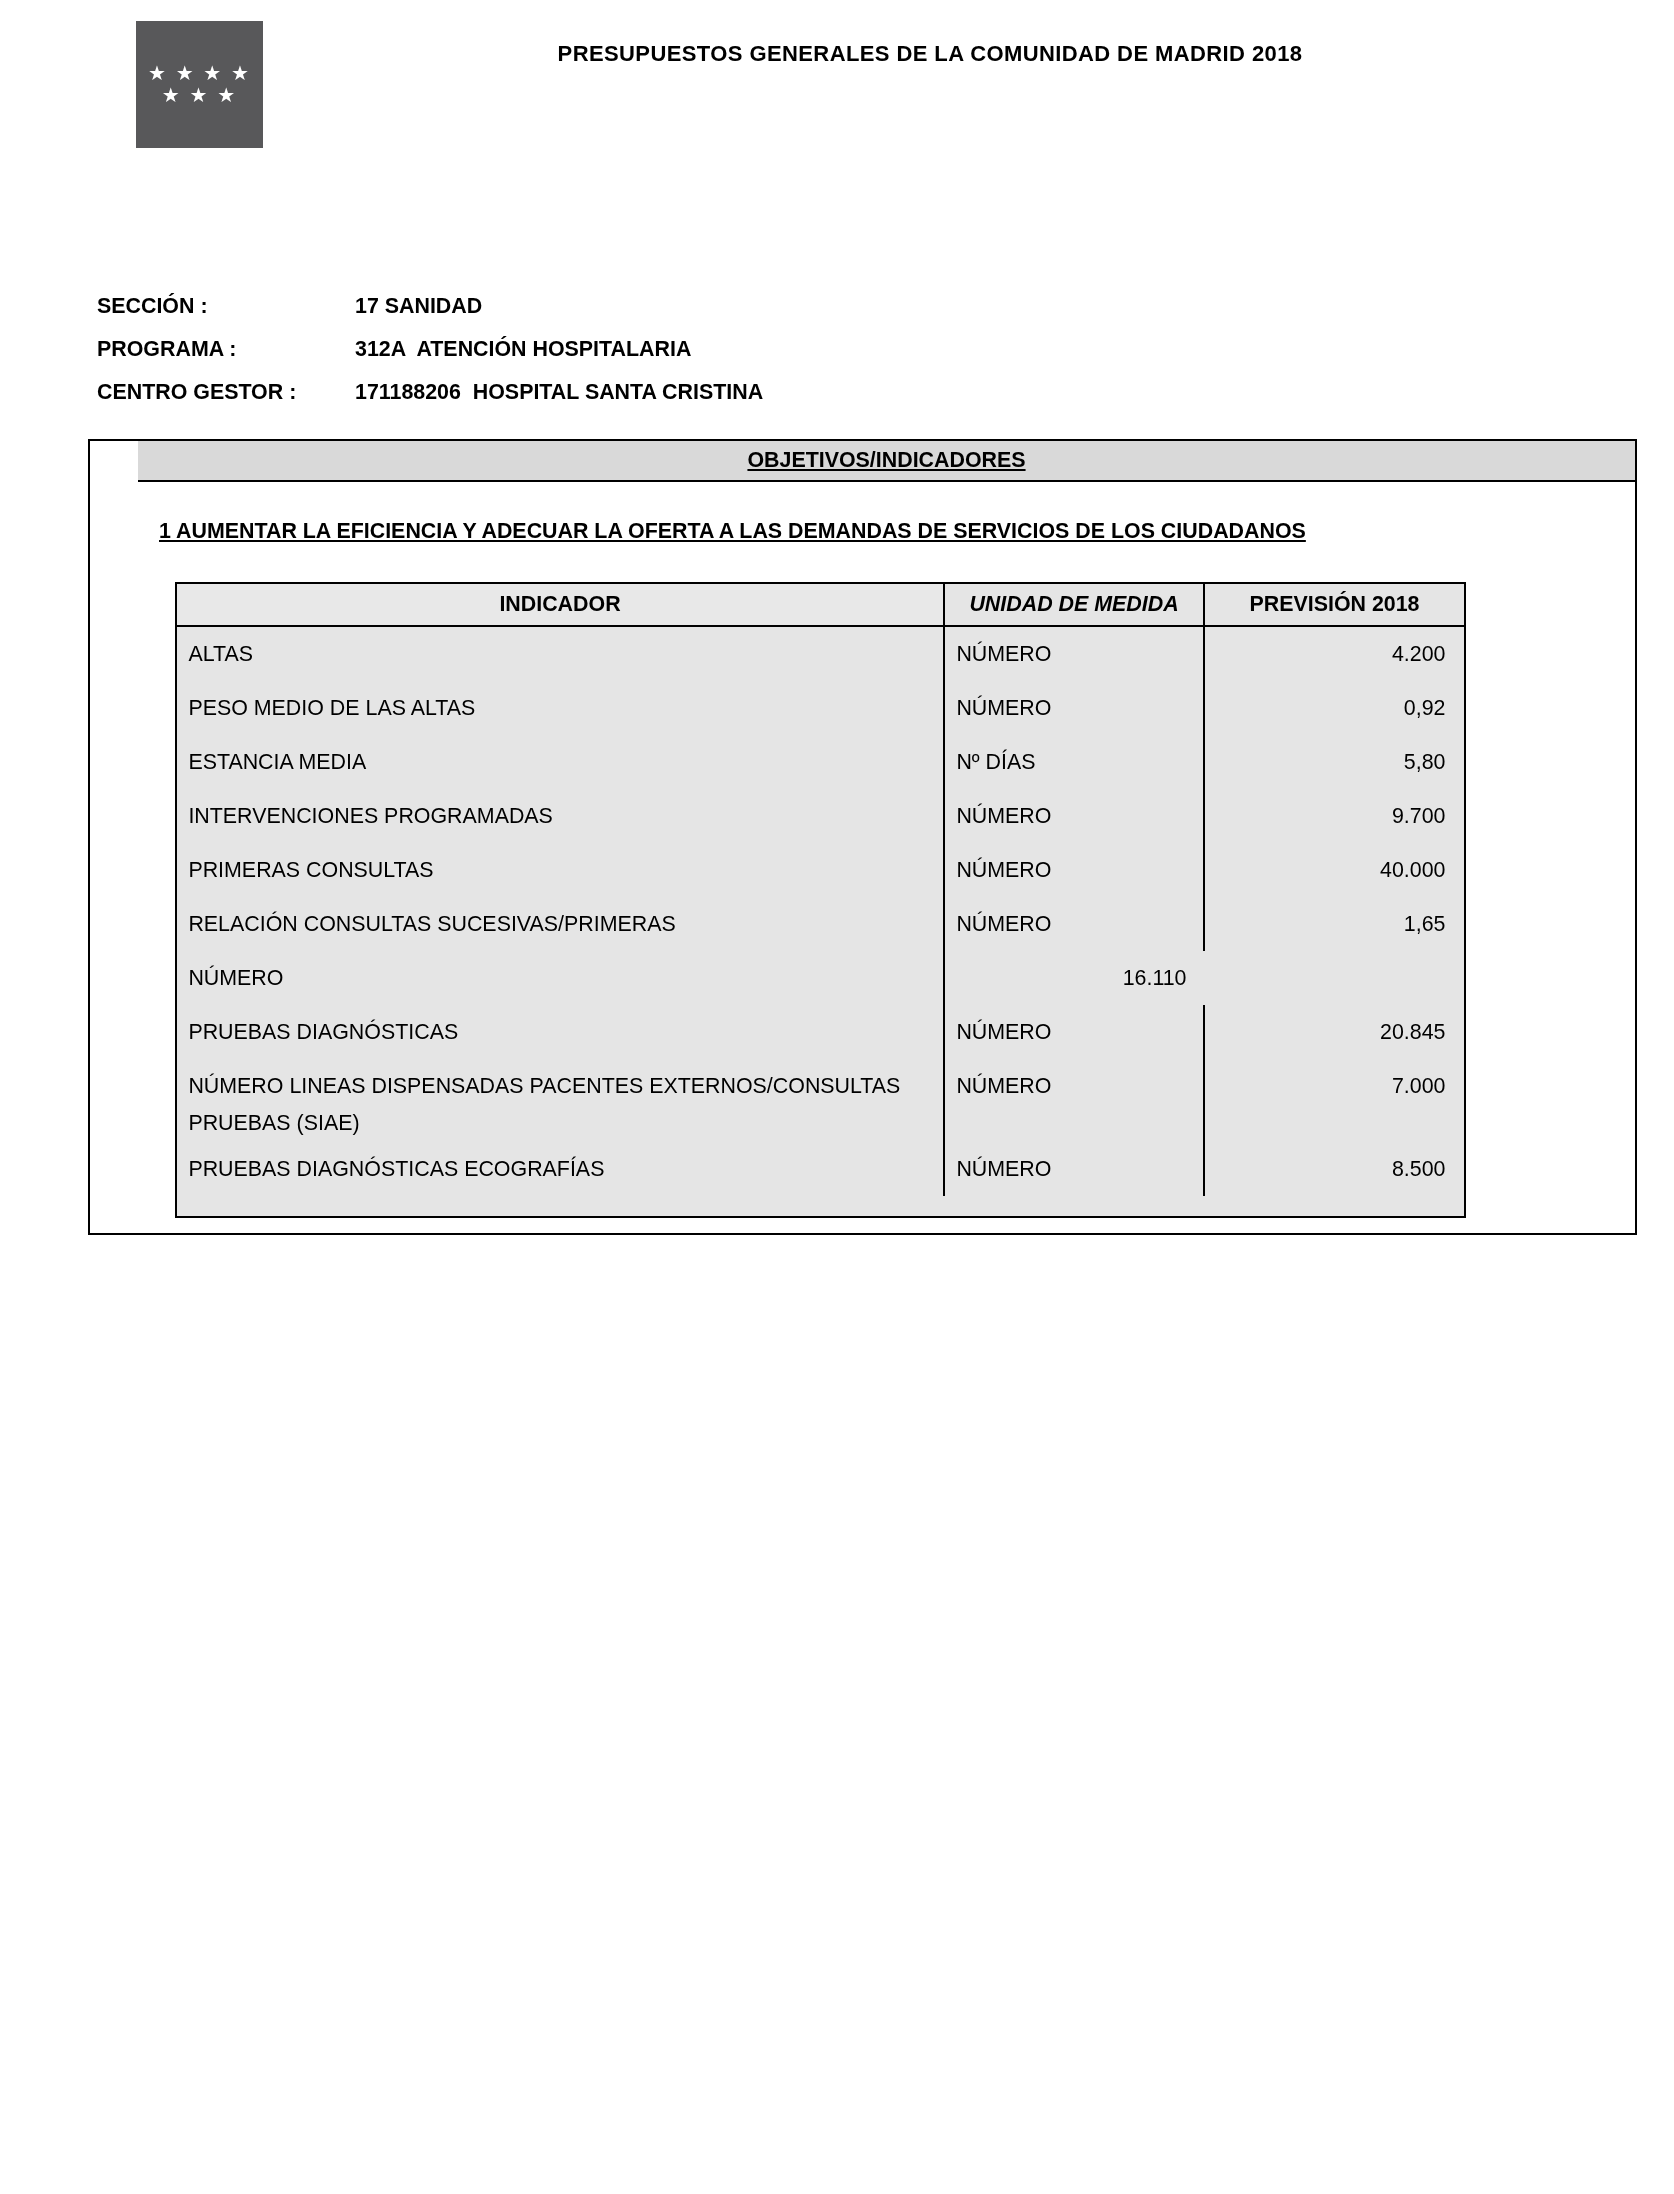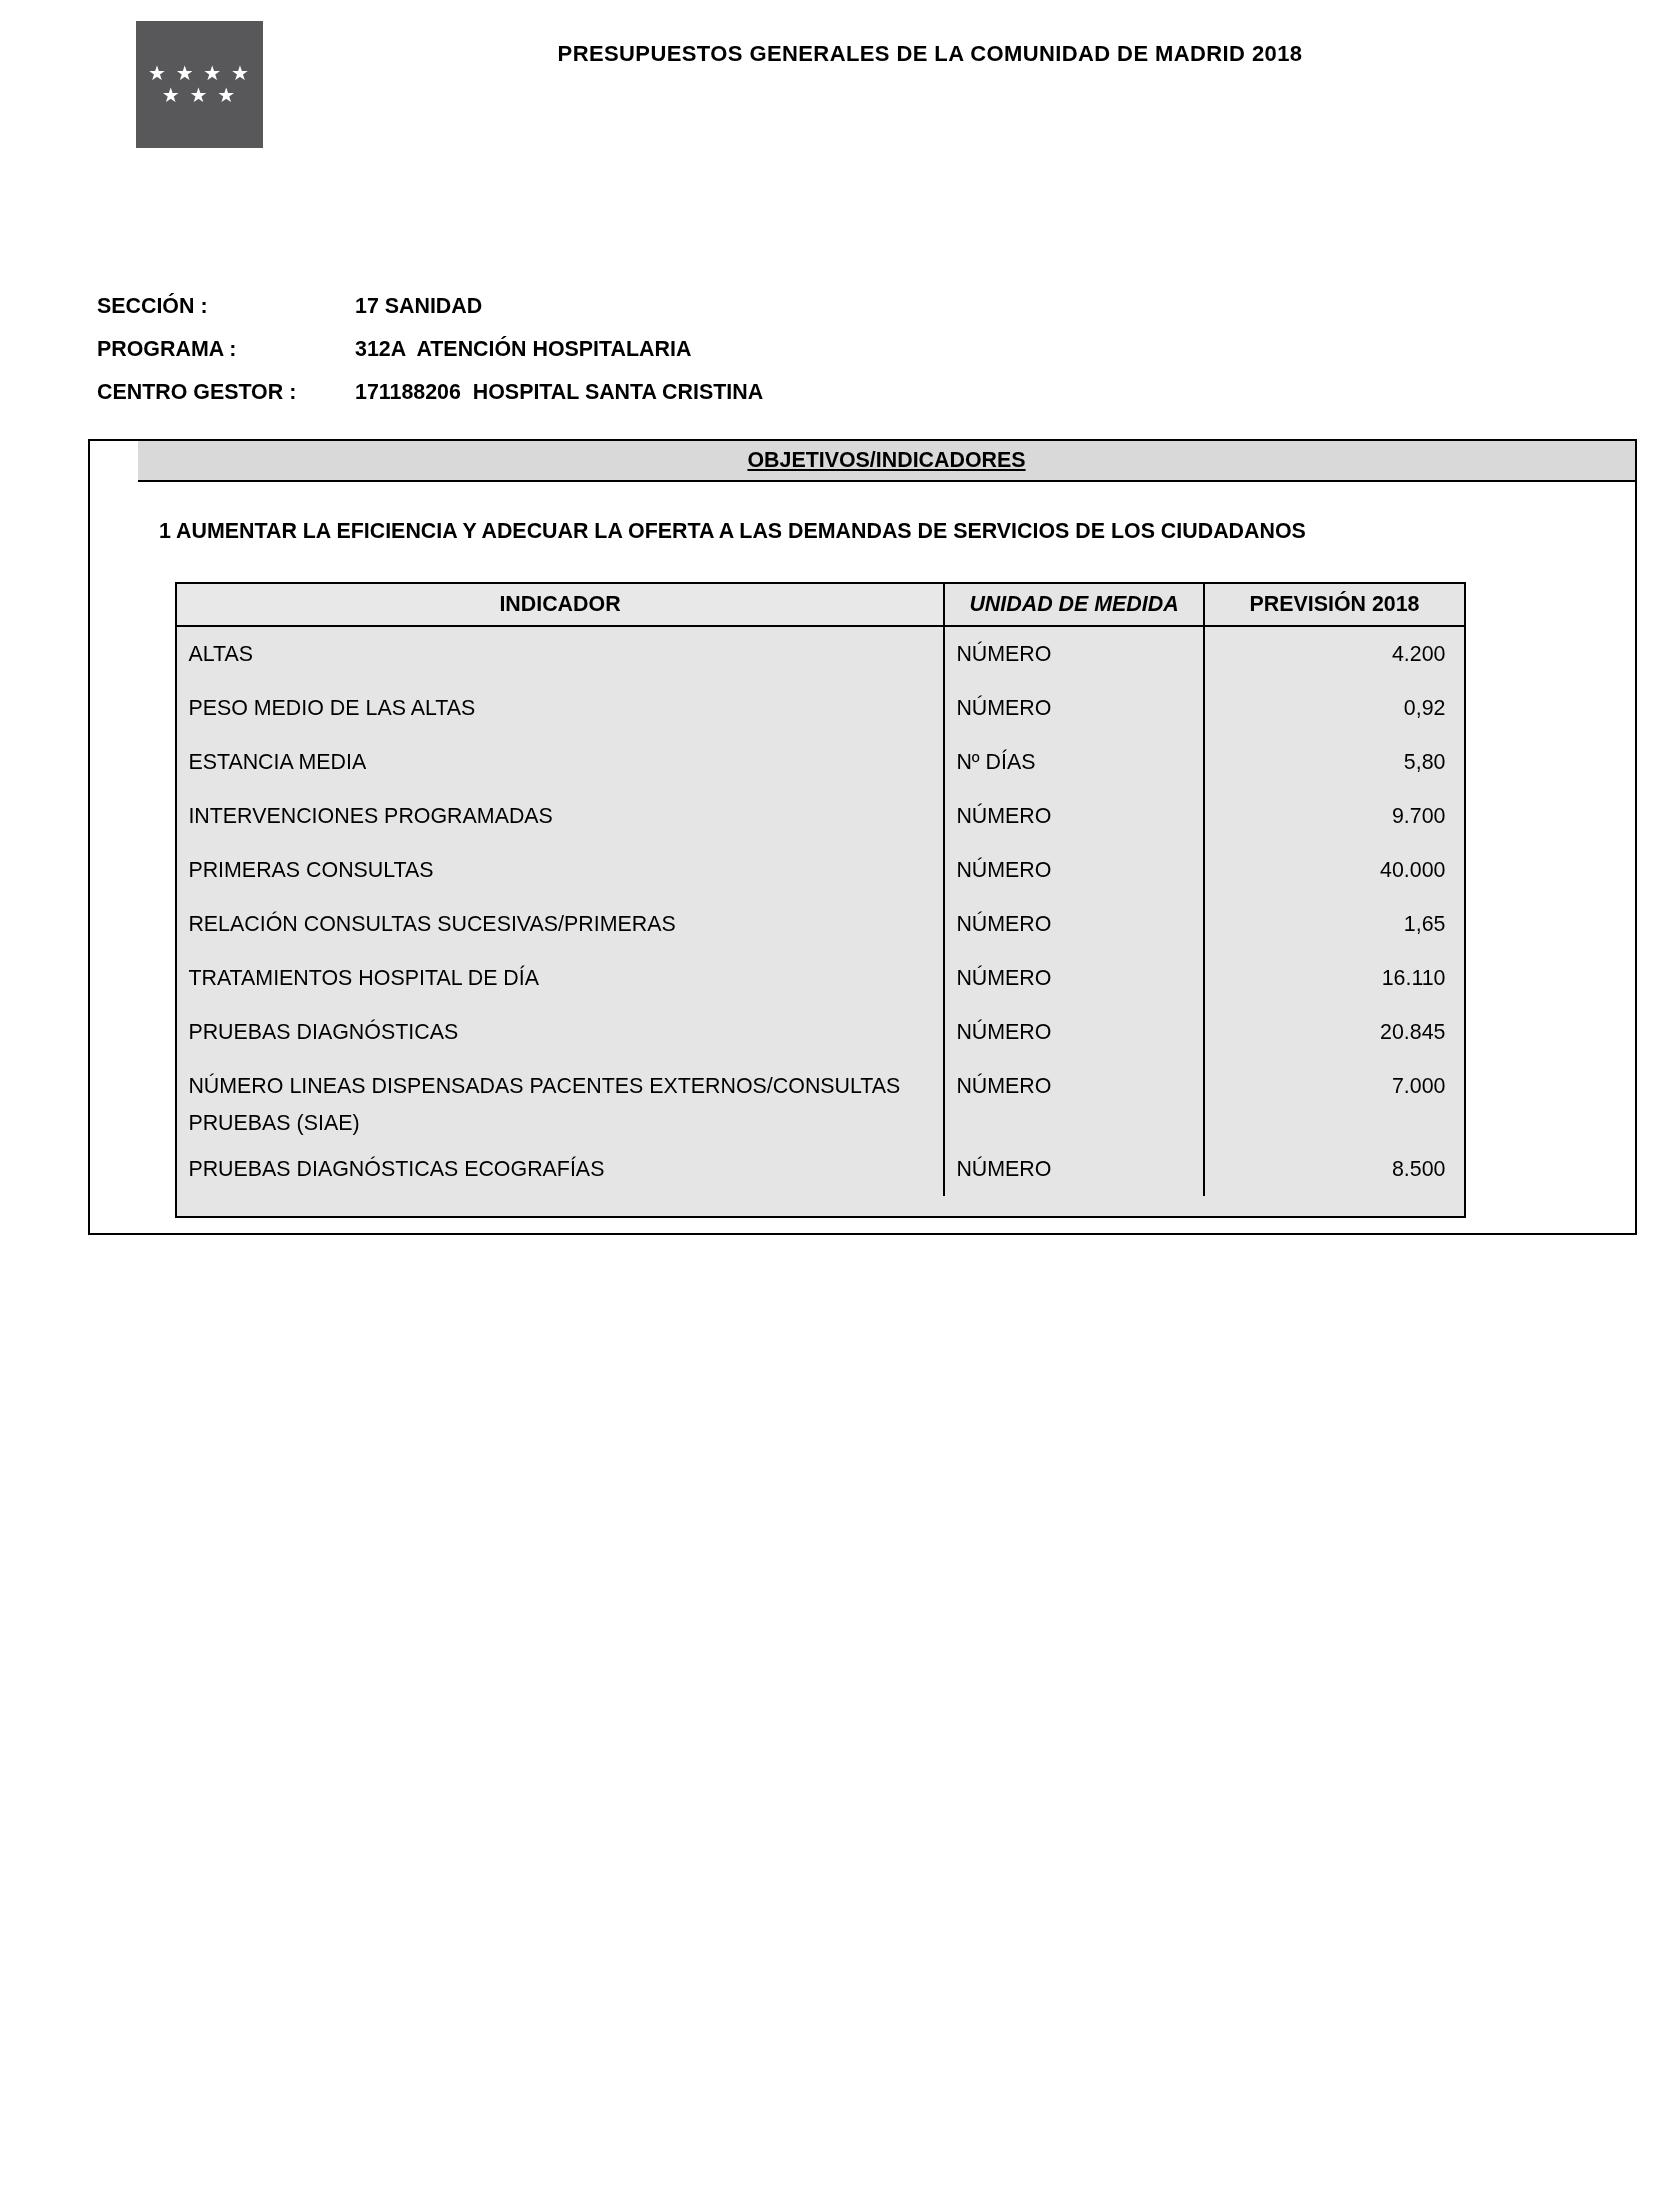--- a/index.html
+++ b/index.html
@@ -78,20 +78,21 @@
     justify-content: center;
     font-weight: bold;
     font-size: 21.4px;
     text-decoration: underline;
     margin-left: 48px;
   }
   .objective-line {
     margin: 37px 43px 8px 69px;
     font-weight: bold;
     font-size: 21.4px;
+    text-decoration: underline;
   }
 
   
   .itable {
     position: absolute;
     left: 85px;
     top: 141px;
     width: 1291px;
     border: 2.1px solid #000000;
     box-sizing: border-box;
@@ -191,21 +192,20 @@
         <div class="td c1">PRIMERAS CONSULTAS</div>
         <div class="td c2">NÚMERO</div>
         <div class="td c3">40.000</div>
       </div>
       <div class="trow">
         <div class="td c1">RELACIÓN CONSULTAS SUCESIVAS/PRIMERAS</div>
         <div class="td c2">NÚMERO</div>
         <div class="td c3">1,65</div>
       </div>
       <div class="trow">
-        <div class="td c1">TRATAMIENTOS HOSPITAL DE DÍA</div>
         <div class="td c2">NÚMERO</div>
         <div class="td c3">16.110</div>
       </div>
       <div class="trow">
         <div class="td c1">PRUEBAS DIAGNÓSTICAS</div>
         <div class="td c2">NÚMERO</div>
         <div class="td c3">20.845</div>
       </div>
       <div class="trow">
         <div class="td c1">NÚMERO LINEAS DISPENSADAS PACENTES EXTERNOS/CONSULTAS PRUEBAS (SIAE)</div>

